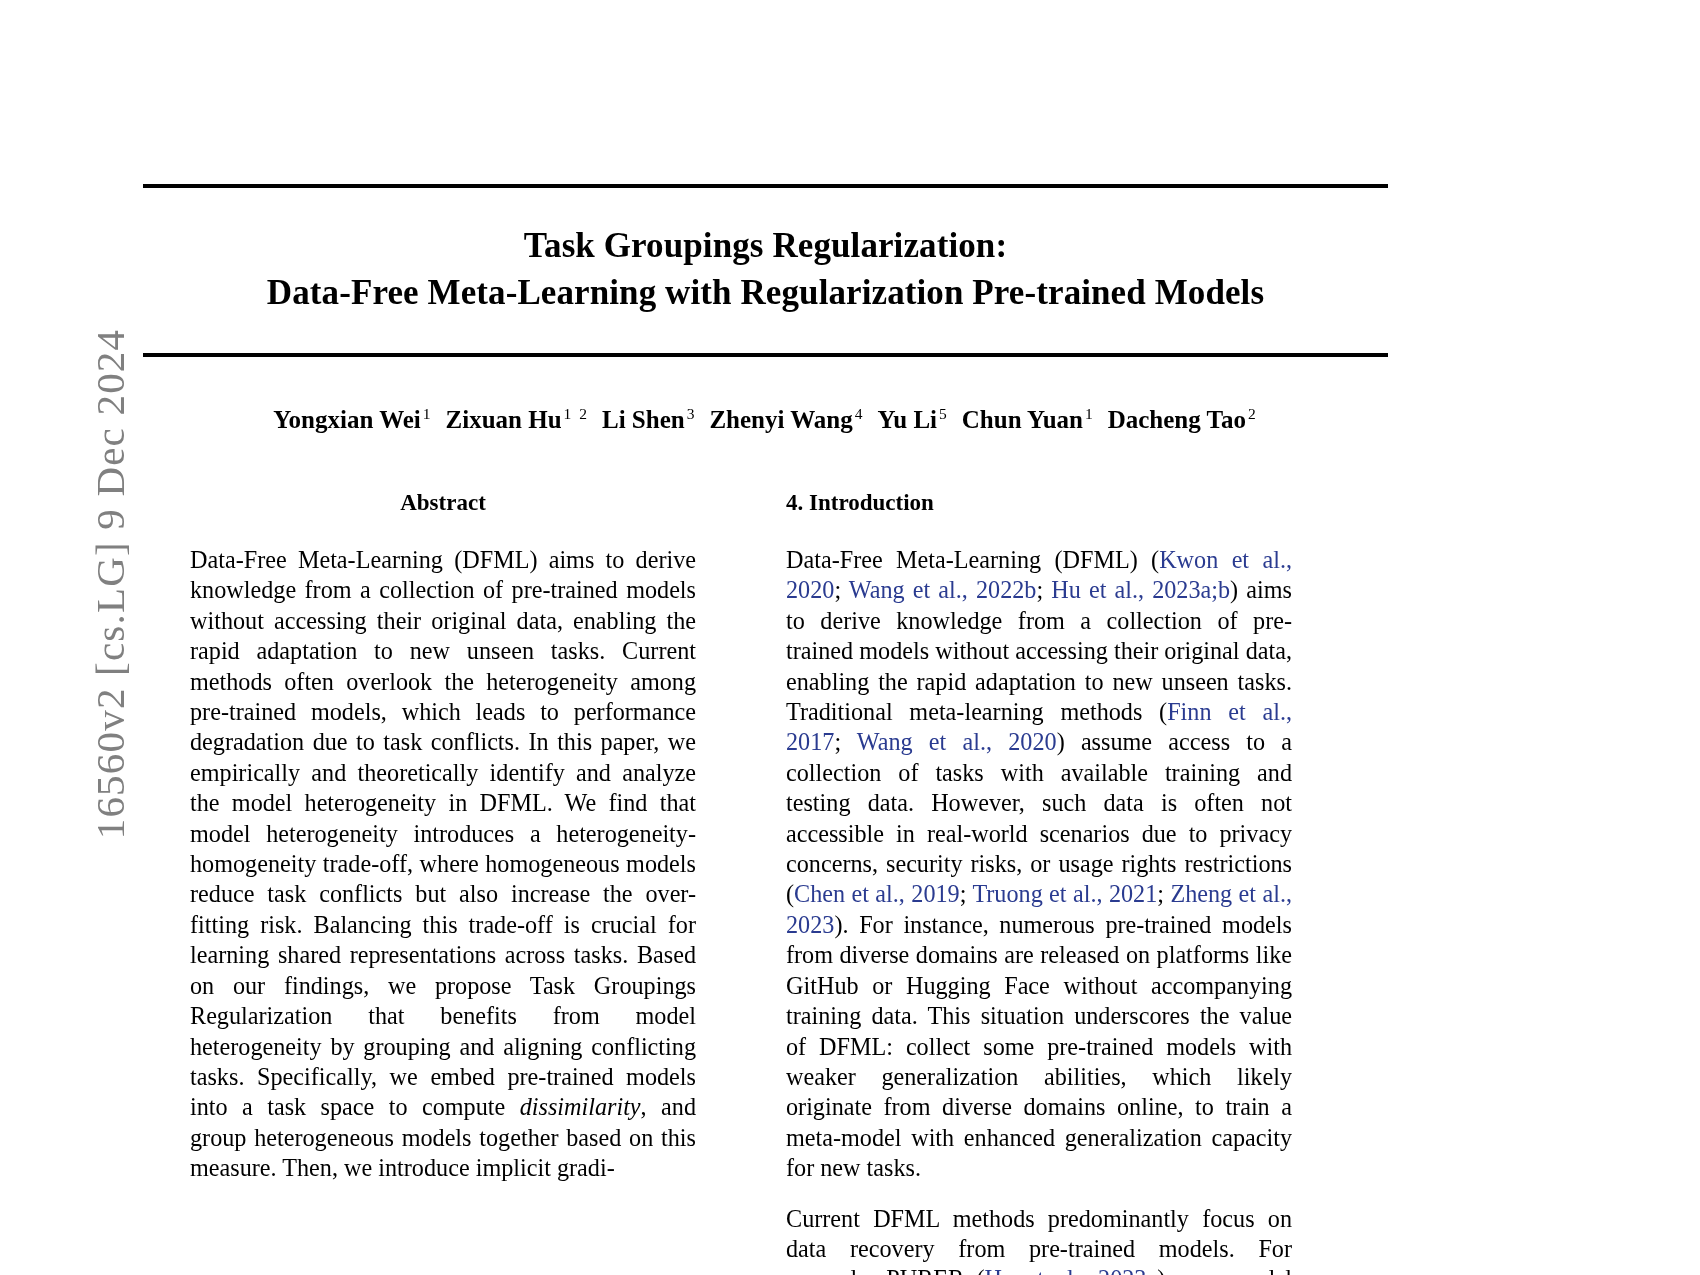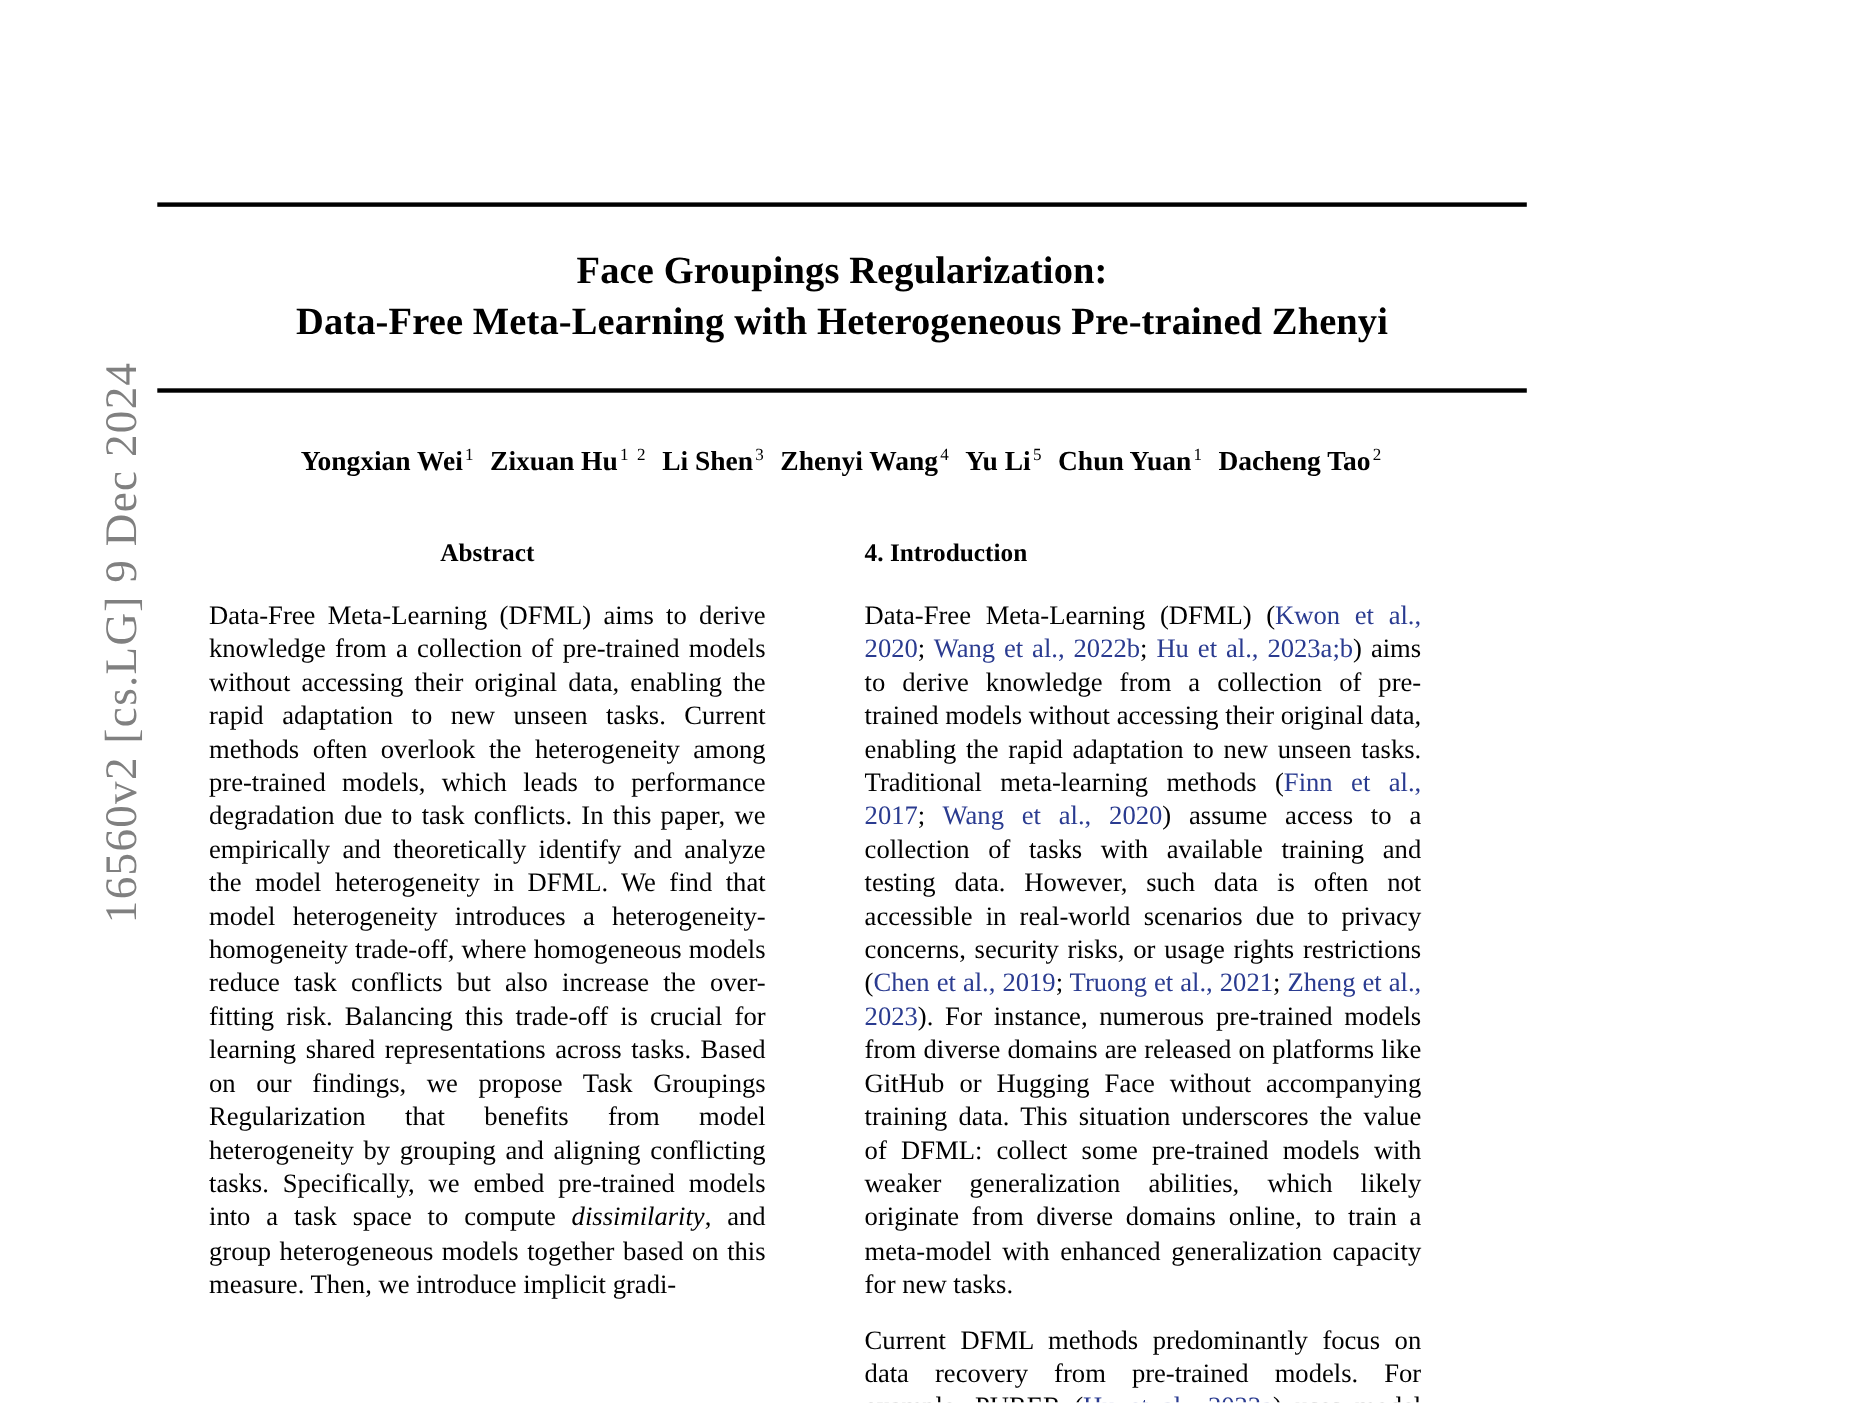--- a/index.html
+++ b/index.html
@@ -115,22 +115,22 @@
 <body>
 
 <div class="page">
 
   <div class="arxiv-stamp">16560v2  [cs.LG]  9 Dec 2024</div>
 
   <div class="rule rule-top"></div>
   <div class="rule rule-bottom"></div>
 
   <div class="title">
-    <span class="line">Face Groupings Regularization:</span>
-    <span class="line">Data-Free Meta-Learning with Heterogeneous Pre-trained Zhenyi</span>
+    <span class="line">Task Groupings Regularization:</span>
+    <span class="line">Data-Free Meta-Learning with Regularization Pre-trained Models</span>
   </div>
 
   <div class="authors">
     <span class="author"><span>Yongxian Wei</span><sup>1</sup></span><span class="sep"></span><span class="author"><span>Zixuan Hu</span><sup>1 2</sup></span><span class="sep"></span><span class="author"><span>Li Shen</span><sup>3</sup></span><span class="sep"></span><span class="author"><span>Zhenyi Wang</span><sup>4</sup></span><span class="sep"></span><span class="author"><span>Yu Li</span><sup>5</sup></span><span class="sep"></span><span class="author"><span>Chun Yuan</span><sup>1</sup></span><span class="sep"></span><span class="author"><span>Dacheng Tao</span><sup>2</sup></span>
   </div>
 
   <div class="col col-left">
     <div class="col-heading heading-center">Abstract</div>
     <p class="para"><span>Data-Free Meta-Learning (DFML) aims to derive knowledge from a collection of pre-trained models without accessing their original data, enabling the rapid adaptation to new unseen tasks. Current methods often overlook the heterogeneity among pre-trained models, which leads to performance degradation due to task conflicts. In this paper, we empirically and theoretically identify and analyze the model heterogeneity in DFML. We find that model heterogeneity introduces a heterogeneity-homogeneity trade-off, where homogeneous models reduce task conflicts but also increase the over-fitting risk. Balancing this trade-off is crucial for learning shared representations across tasks. Based on our findings, we propose Task Groupings Regularization that benefits from model heterogeneity by grouping and aligning conflicting tasks. Specifically, we embed pre-trained models into a task space to compute </span><span class="ital">dissimilarity</span><span>, and group heterogeneous models together based on this measure. Then, we introduce implicit gradi-</span></p>
   </div>

